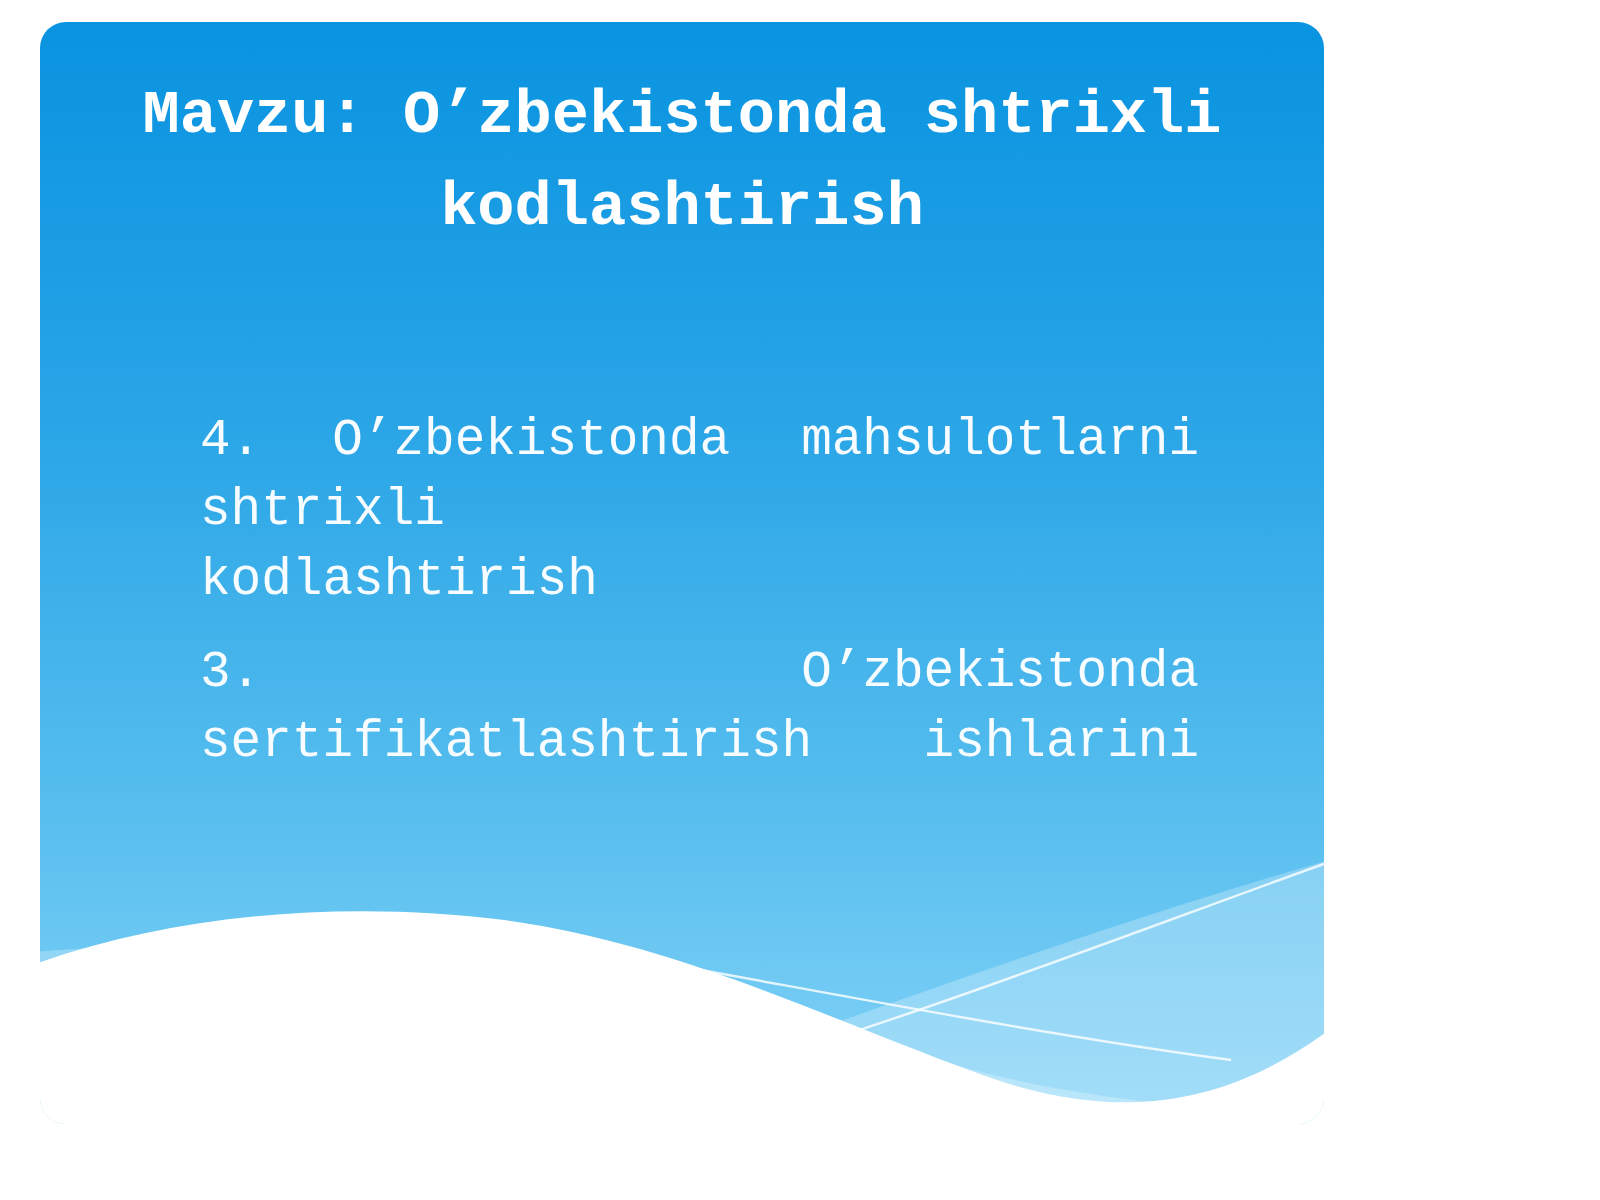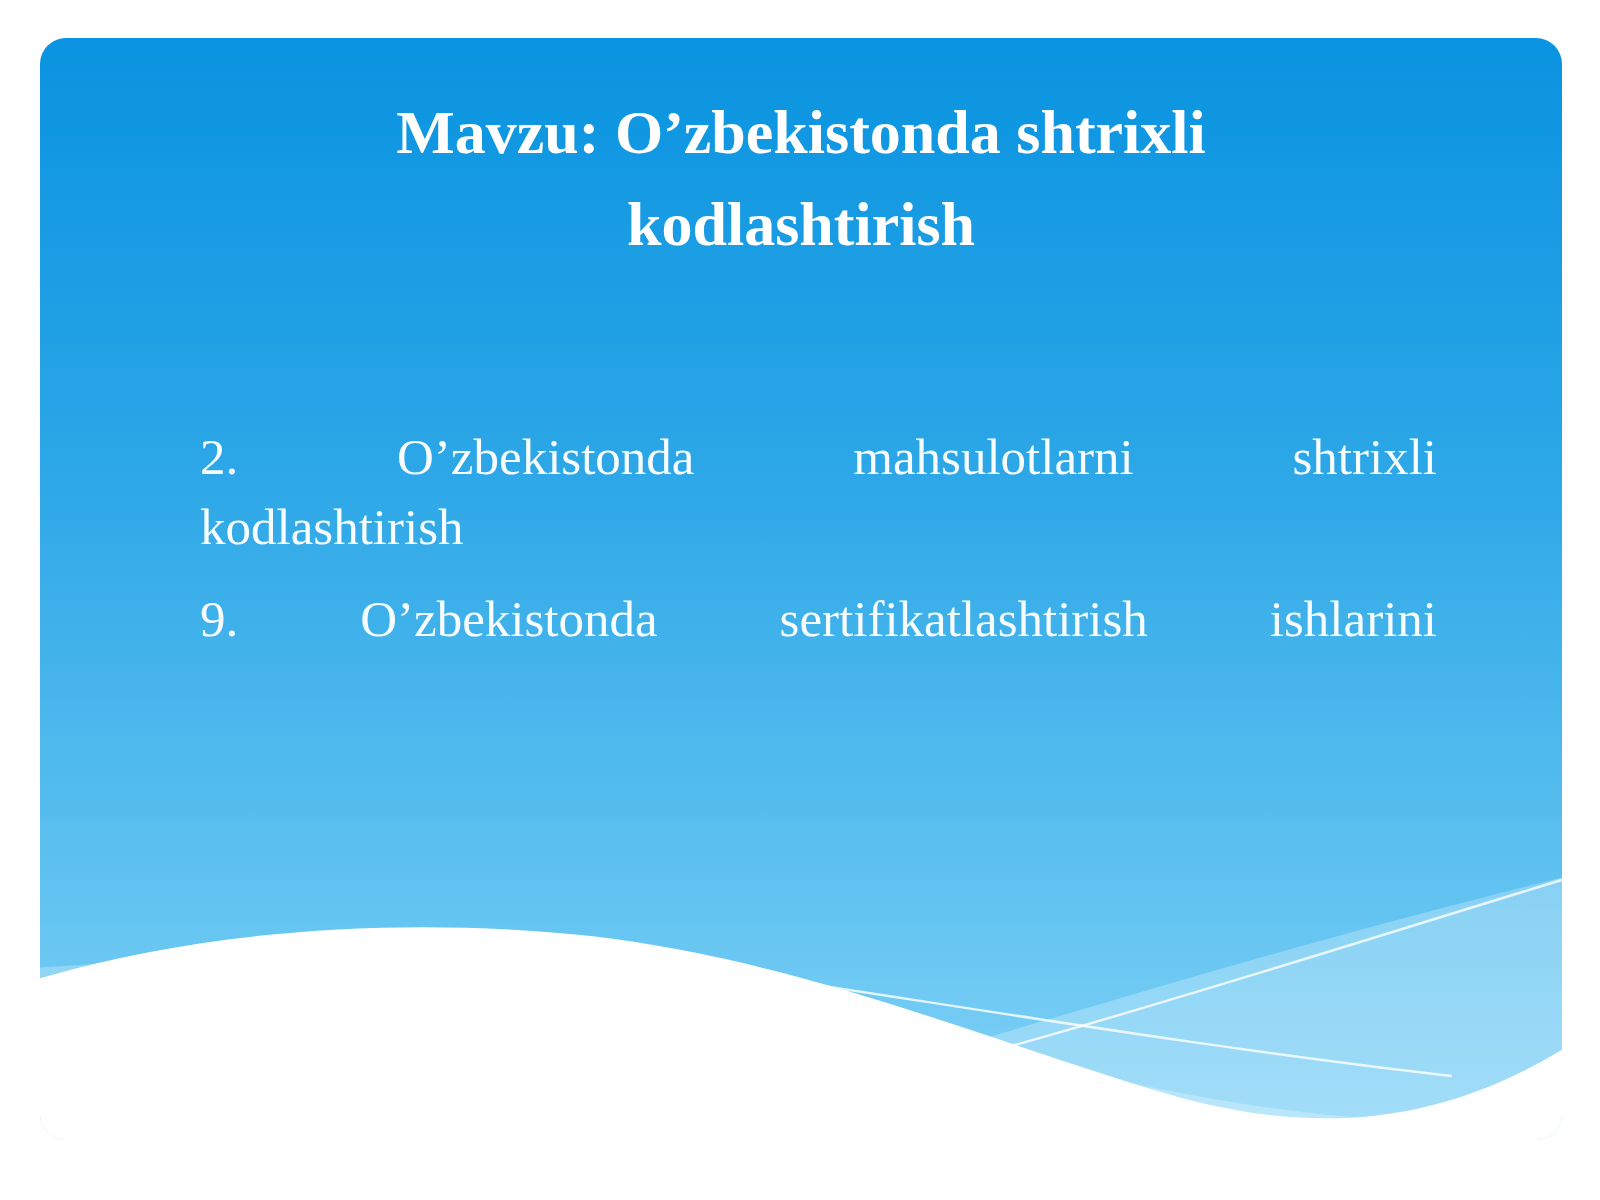--- a/index.html
+++ b/index.html
@@ -17,30 +17,31 @@
     position: relative;
     width: 1600px;
     height: 1200px;
     background: var(--page_bg);
     overflow: hidden;
     font-family: "Liberation Serif", "DejaVu Serif", serif;
   }
   .slide {
     position: absolute;
     left: 40px;
-    top: 38px;
-    width: 1522px;
+    top: 22px;
+    width: 1284px;
     height: 1102px;
     border-radius: 26px;
     background: linear-gradient(180deg,
       var(--gradient_top) 0%,
       var(--gradient_mid) 38%,
       var(--gradient_low) 70%,
       var(--gradient_bottom) 100%);
     overflow: hidden;
+    font-family: Liberation Mono, monospace;
   }
   .waves {
     position: absolute;
     inset: 0;
     width: 100%;
     height: 100%;
     z-index: 1;
     pointer-events: none;
     display: block;
   }
@@ -80,25 +81,25 @@
 <div class="page">
   <div class="slide">
 
     <h1 class="title">
       <span class="title-line">Mavzu: O’zbekistonda shtrixli</span>
       <span class="title-line">kodlashtirish</span>
     </h1>
 
     <div class="slide-body">
       <div class="list-item">
-        <div class="body-line justified">2. O’zbekistonda mahsulotlarni shtrixli</div>
+        <div class="body-line justified">4. O’zbekistonda mahsulotlarni shtrixli</div>
         <div class="body-line">kodlashtirish</div>
       </div>
       <div class="list-item">
-        <div class="body-line justified">9. O’zbekistonda sertifikatlashtirish ishlarini</div>
+        <div class="body-line justified">3. O’zbekistonda sertifikatlashtirish ishlarini</div>
       </div>
     </div>
 
     <svg class="waves" viewBox="0 0 1520 1102" preserveAspectRatio="none" aria-hidden="true">
 
       <path d="M -6 930
                C 350 903, 700 945, 1050 1035
                C 1200 1074, 1390 1094, 1526 1082
                L 1526 1110 L -6 1110 Z" fill="rgba(255,255,255,0.26)"></path>
 

